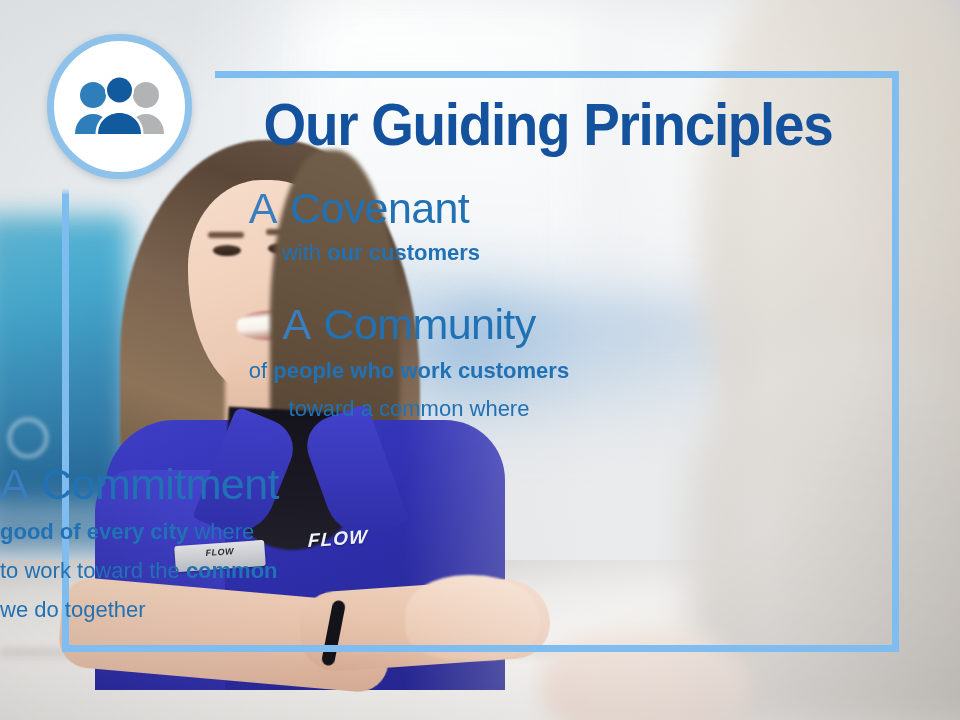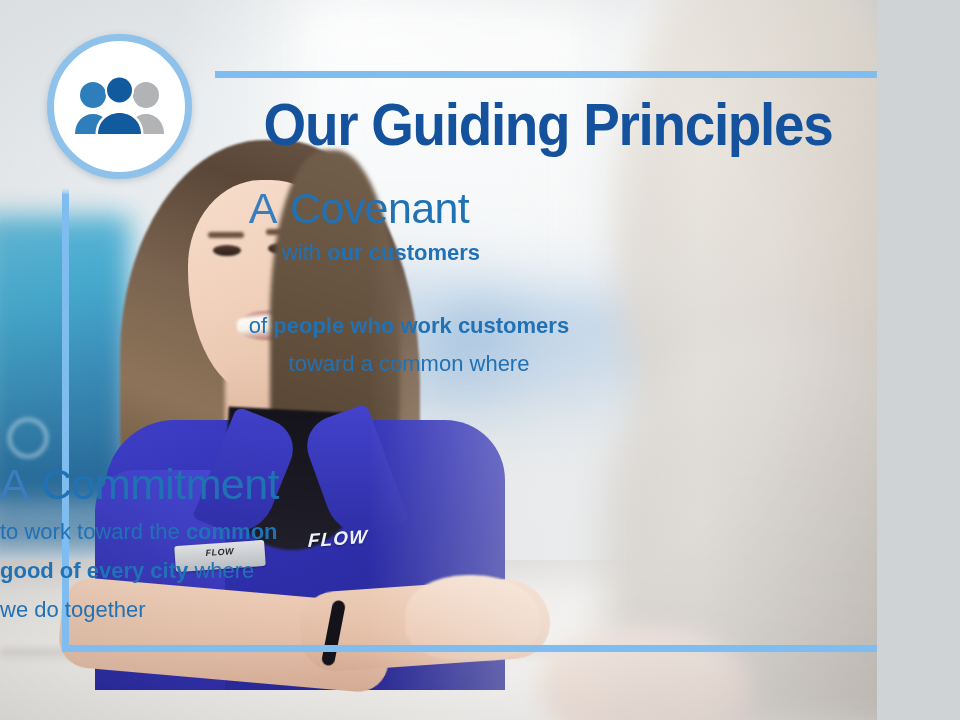--- a/index.html
+++ b/index.html
@@ -1,21 +1,21 @@
 <!DOCTYPE html>
 <html><head>
 <meta charset="utf-8">
 <style>
   html,body{margin:0;padding:0;}
   body{
     width:960px;height:720px;overflow:hidden;
     font-family:"Liberation Sans", sans-serif;
     background:#cfd3d6;
   }
-  .stage{position:relative;width:877px;height:720px;overflow:hidden;}
+  .stage{position:relative;width:960px;height:720px;overflow:hidden;}
 
   
   .photo{position:absolute;inset:0;overflow:hidden;background:#d8dadc;}
 
   
   .bg-wall{position:absolute;inset:0;
     background:
       linear-gradient(100deg,#eef2f4 0%,#e7ebee 18%,#f4f6f7 34%,#e3e6e8 52%,#dcdfe1 68%,#d2d5d7 84%,#c9ccce 100%);
   }
   .bg-window{position:absolute;left:300px;top:0;width:300px;height:360px;
@@ -237,37 +237,41 @@
     <div class="lead">
       <span class="art">A</span>
       <span class="key">Covenant</span>
     </div>
     <div class="sub">
       <span>with </span><b>our customers</b><span></span>
     </div>
   </div>
 
   <div class="block b2">
+    <div class="lead">
+      <span class="art">A</span>
+      <span class="key">Community</span>
+    </div>
     <div class="sub">
       <span>of </span><b>people who work customers</b><span></span>
     </div>
     <div class="sub">
       <span>toward a common where</span><b></b><span></span>
     </div>
   </div>
 
   <div class="block b3">
     <div class="lead">
       <span class="art">A</span>
       <span class="key">Commitment</span>
     </div>
     <div class="sub">
+      <span></span><b>good of every city</b><span> where</span>
+    </div>
+    <div class="sub">
       <span>to work toward the </span><b>common</b><span></span>
     </div>
     <div class="sub">
-      <span></span><b>good of every city</b><span> where</span>
-    </div>
-    <div class="sub">
       <span>we do together</span><b></b><span></span>
     </div>
   </div>
 
 </div>
 
 </body></html>

